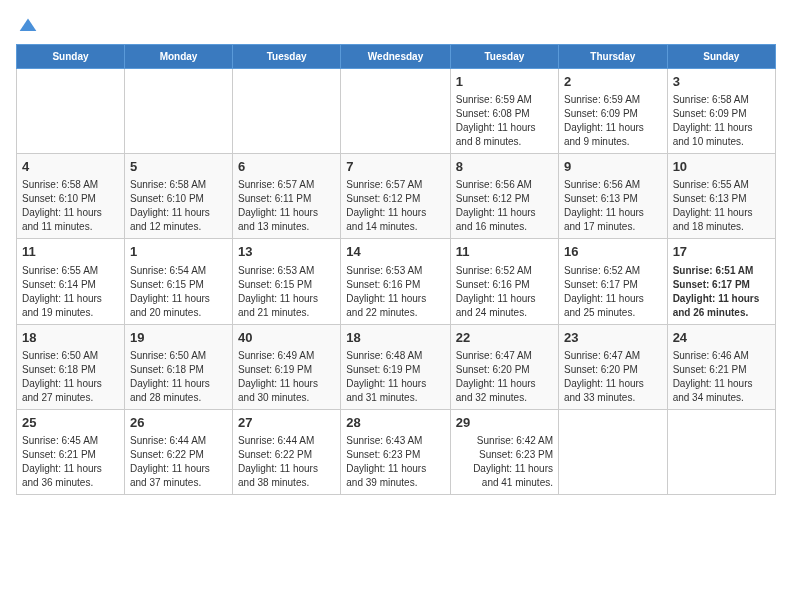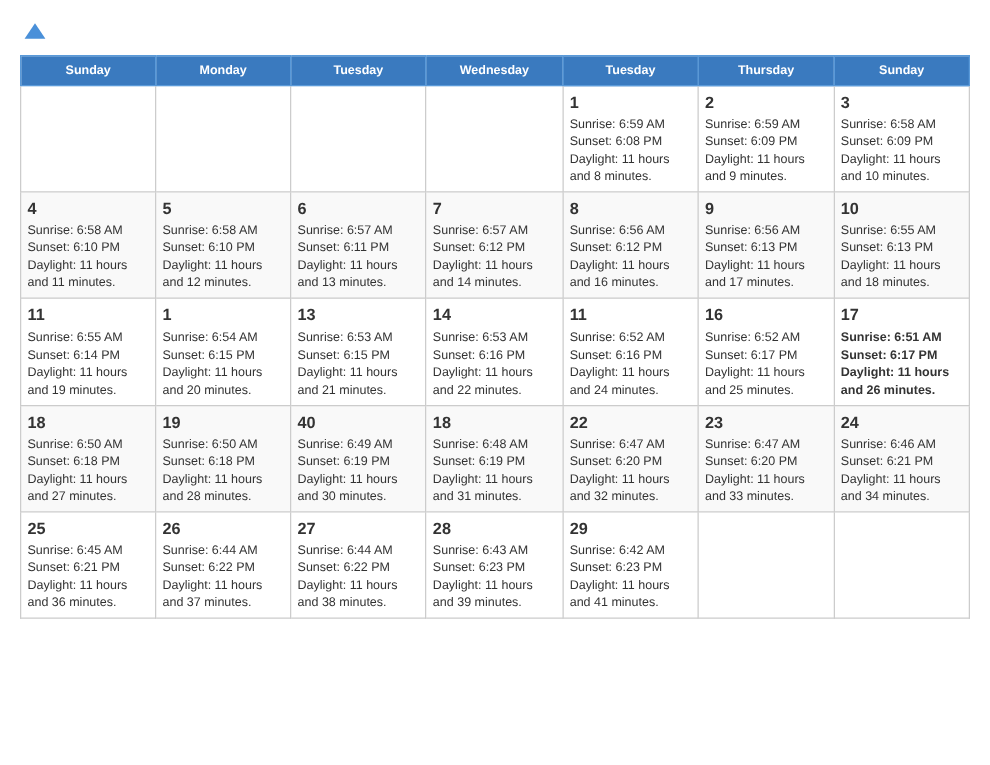--- a/index.html
+++ b/index.html
@@ -306,21 +306,21 @@
 Daylight: 11 hours and 38 minutes.</div>
         </td>
         <td>
           <span class="day-num">28</span>
           <div class="day-info" style="white-space: pre-line;">Sunrise: 6:43 AM
 Sunset: 6:23 PM
 Daylight: 11 hours and 39 minutes.</div>
         </td>
         <td>
           <span class="day-num">29</span>
-          <div class="day-info" style="white-space: pre-line;">Sunrise: 6:42 AM
+          <div class="day-info" style="white-space: pre-line; text-align: right;">Sunrise: 6:42 AM
 Sunset: 6:23 PM
 Daylight: 11 hours and 41 minutes.</div>
         </td>
         <td class="empty"></td>
         <td class="empty"></td>
       </tr>
     </tbody>
 </table>
 
 </body></html>

